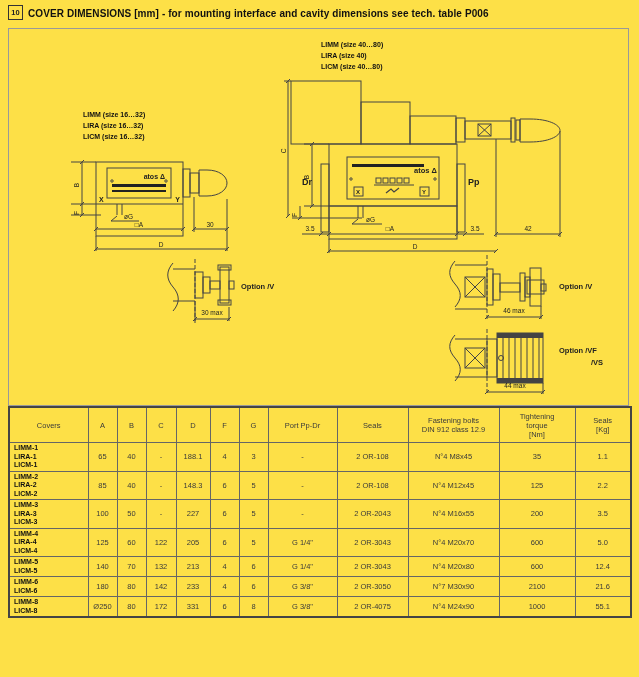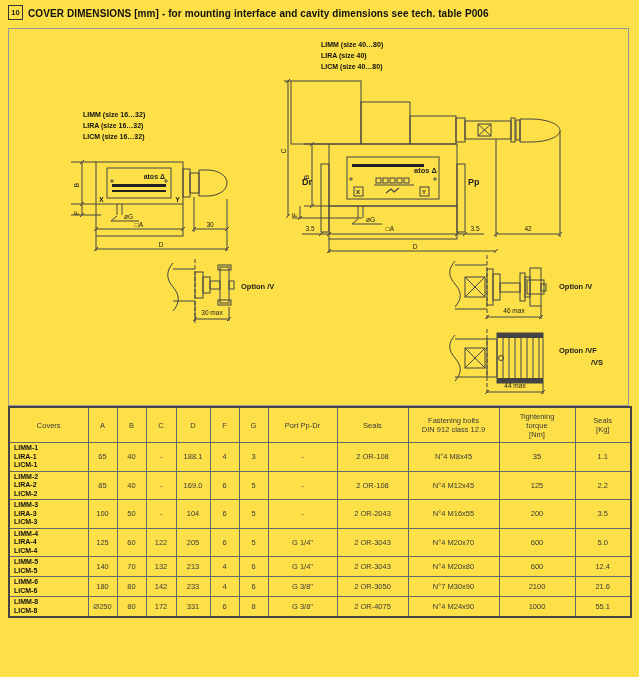--- a/index.html
+++ b/index.html
@@ -330,37 +330,37 @@
             <td>35</td>
             <td>1.1</td>
           </tr>
           <tr>
             <td class="covers">LIMM-2
 LIRA-2
 LICM-2</td>
             <td>85</td>
             <td>40</td>
             <td>-</td>
-            <td>169.0</td>
+            <td>148.3</td>
             <td>6</td>
             <td>5</td>
             <td>-</td>
             <td>2 OR-108</td>
             <td>N°4 M12x45</td>
             <td>125</td>
             <td>2.2</td>
           </tr>
           <tr>
             <td class="covers">LIMM-3
 LIRA-3
 LICM-3</td>
             <td>100</td>
             <td>50</td>
             <td>-</td>
-            <td>104</td>
+            <td>227</td>
             <td>6</td>
             <td>5</td>
             <td>-</td>
             <td>2 OR-2043</td>
             <td>N°4 M16x55</td>
             <td>200</td>
             <td>3.5</td>
           </tr>
           <tr>
             <td class="covers">LIMM-4

